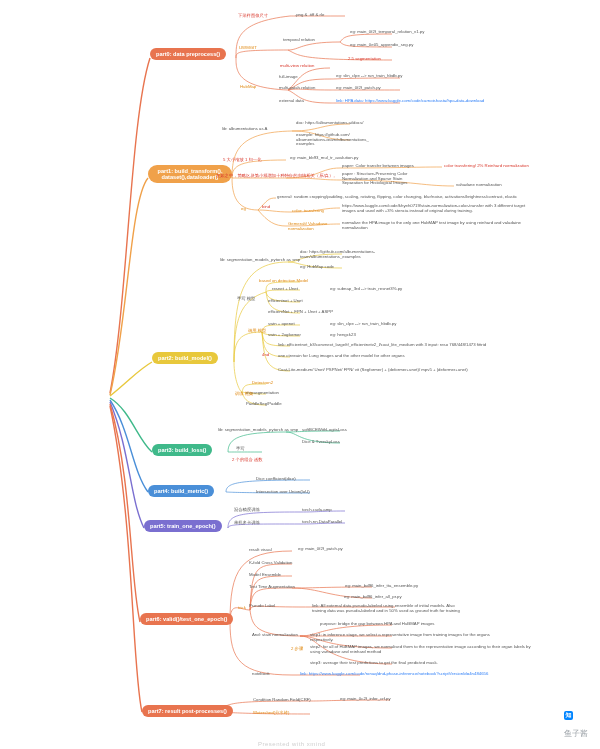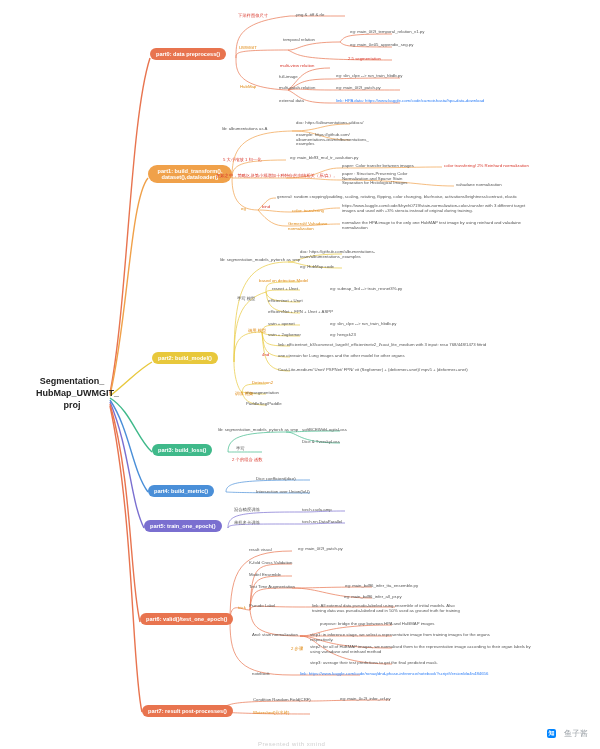--- a/index.html
+++ b/index.html
@@ -7,21 +7,21 @@
   #canvas{position:absolute;left:0;top:0;width:600px;height:749px;}
   .node{position:absolute;box-sizing:border-box;white-space:nowrap;line-height:1.1;}
   .root{font-size:9px;font-weight:bold;color:#222;text-align:center;line-height:1.35;}
   .branch{border-radius:9px;color:#fff;font-size:5.6px;font-weight:bold;padding:3px 6px;text-align:center;}
   .lbl{font-size:4.3px;color:#333;}
   .lbl.red{color:#d9382c;}
   .lbl.orange{color:#e08a14;}
   .lbl.gray{color:#555;}
   .lbl.link{color:#2d7ef7;}
   .wm{position:absolute;font-size:6px;color:#cfcfcf;letter-spacing:.5px;}
-  .zhihu{position:absolute;right:12px;bottom:10px;font-size:8px;color:#9aa0a6;display:flex;align-items:center;gap:8px;}
+  .zhihu{position:absolute;right:12px;bottom:10px;font-size:8px;color:#9aa0a6;display:flex;gap:8px;flex-direction:column;}
   .zhihu .zicon{width:9px;height:9px;border-radius:2px;background:#0084ff;color:#fff;font-size:6px;display:flex;align-items:center;justify-content:center;font-weight:bold;}
 </style>
 </head>
 <body>
 
 <div id="canvas">
 
   <svg id="edges" width="600" height="749" style="position:absolute;left:0;top:0;">
 
     <g fill="none" stroke-width="1.4">
@@ -120,25 +120,20 @@
       <path d="M300,636 C320,636 320,636 392,636"></path>
       <path d="M300,636 C320,636 320,648 392,648"></path>
       <path d="M300,636 C320,636 320,664 392,664"></path>
       <path d="M292,675 C320,675 320,675 360,675"></path>
       <path d="M222,712 C222,702 240,701 310,701"></path>
       <path d="M222,712 C222,712 240,714 310,714"></path>
       <path d="M310,701 C330,701 330,700 390,700"></path>
     </g>
   </svg>
 
-  <div class="node root" style="left:36px;top:375px;width:72px;">
-    <span style="white-space:pre-line;">Segmentation_
-HubMap_UWMGIT_
-proj</span>
-  </div>
 
   <div class="node branch" style="left:150px;top:48px;background:#e8744f;">
     <span>part0: data preprocess()</span>
   </div>
   <div class="node branch" style="left:148px;top:165px;background:#f0a14a;width:84px;white-space:normal;">
     <span>part1: build_transform(), dataset(),dataloader()</span>
   </div>
   <div class="node branch" style="left:152px;top:352px;background:#e8c83c;">
     <span>part2: build_model()</span>
   </div>

